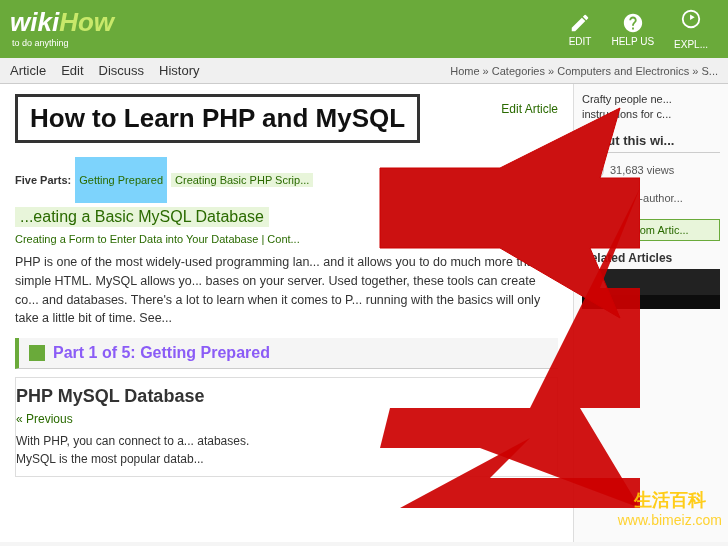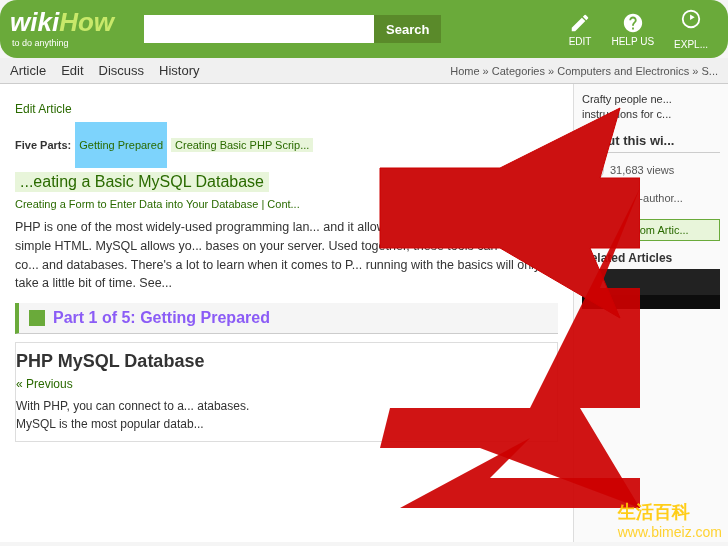--- a/index.html
+++ b/index.html
@@ -5,21 +5,20 @@
     * { margin: 0; padding: 0; box-sizing: border-box; }
     body { font-family: Arial, sans-serif; font-size: 13px; background: #f5f5f5; width: 728px; height: 546px; overflow: hidden; }
 
     
     #header {
       background: #6aaa3a;
       height: 58px;
       display: flex;
       align-items: center;
       padding: 0 10px;
-      border-radius: 17px;
     }
     #logo-area {
       display: flex;
       align-items: flex-end;
       margin-right: 10px;
     }
     #logo-wiki {
       font-size: 26px;
       font-weight: bold;
       color: white;
@@ -293,24 +292,20 @@
   <div id="logo-area">
     <div style="display:flex;flex-direction:column;">
       <div style="display:flex;align-items:baseline;">
         <span id="logo-wiki">wiki</span>
           <span id="logo-how">How</span>
       </div>
       <span id="logo-tagline">to do anything</span>
     </div>
   </div>
 
-  <div id="search-bar">
-    <input type="text" id="search-input" style="width: 230px; height: 28px; border: none; padding: 0px 8px; font-size: 13px;">
-    <button id="search-button" style="background:#5a8a2a;color:white;border:none;height:28px;padding:0 12px;font-size:13px;cursor:pointer;font-weight:bold;">Search</button>
-  </div>
 
   <div id="header-icons" style="display:flex;margin-left:auto;gap:20px;align-items:center;padding-right:10px;">
     <div class="header-icon-item" style="display:flex;flex-direction:column;align-items:center;color:white;font-size:10px;gap:2px;cursor:pointer;">
       <svg width="22" height="22" viewBox="0 0 24 24" fill="white">
           <path d="M3 17.25V21h3.75L17.81 9.94l-3.75-3.75L3 17.25zM20.71 7.04a1 1 0 0 0 0-1.41l-2.34-2.34a1 1 0 0 0-1.41 0l-1.83 1.83 3.75 3.75 1.83-1.83z"></path>
         </svg>
       <span>EDIT</span>
     </div>
     <div class="header-icon-item" style="display:flex;flex-direction:column;align-items:center;color:white;font-size:10px;gap:2px;cursor:pointer;">
       <svg width="22" height="22" viewBox="0 0 24 24" fill="white">
@@ -333,20 +328,23 @@
   <a class="nav-item" style="color:#333;font-size:13px;cursor:pointer;text-decoration:none;">Discuss</a>
   <a class="nav-item" style="color:#333;font-size:13px;cursor:pointer;text-decoration:none;">History</a>
   <div id="breadcrumb" style="margin-left:auto;font-size:11px;color:#555;">Home » Categories » Computers and Electronics » S...</div>
 </div>
 
 <div id="main" style="display:flex;height:calc(546px - 58px - 30px);position:relative;">
 
   <div id="content" style="flex:1;padding:10px 15px;overflow:hidden;background:white;">
 
     <div class="title-row" style="display:flex;justify-content:space-between;align-items:flex-start;margin-bottom:6px;">
+      <div id="title-box" style="border:3px solid #333;padding:6px 12px;display:inline-block;background:white;">
+        <span id="article-title" style="font-size:26px;font-weight:bold;color:#111;">How to Learn PHP and MySQL</span>
+      </div>
       <a id="edit-article" style="color:#2a6a00;font-size:12px;cursor:pointer;margin-top:8px;text-decoration:none;">Edit Article</a>
     </div>
 
     <div id="five-parts" style="font-size:11px;color:#333;margin-bottom:6px;display:flex;flex-wrap:wrap;align-items:center;gap:4px;">
       <strong>Five Parts:</strong>
       <a class="part-link" style="color:#2a6a00;font-size:11px;background:#7dd3fc;padding:17px 4px;text-decoration:none;">Getting Prepared</a>
       <a class="part-link" style="color:#2a6a00;font-size:11px;background:#e8f5da;padding:1px 4px;text-decoration:none;">Creating Basic PHP Scrip...</a>
       <a class="part-link" style="color:#2a6a00;font-size:16px;background:#e8f5da;padding:1px 5px;text-decoration:none;">...eating a Basic MySQL Database</a>
     </div>
     <div style="font-size:11px;margin-bottom:8px;color:#555;">
@@ -406,16 +404,16 @@
 
 <div style="position:absolute;top:88px;left:0;width:640px;height:420px;pointer-events:none;z-index:50;">
   <svg width="640" height="420" viewBox="0 0 640 420" xmlns="http://www.w3.org/2000/svg">
 
     <polygon points="530,320 640,100 600,200 640,200 640,320 580,320 640,420 480,360 380,360 390,320" fill="#cc0000" opacity="0.92"></polygon>
 
     <polygon points="400,420 530,350 490,390 640,390 640,430 490,430 530,460 400,420" fill="#cc0000" opacity="0.92"></polygon>
   </svg>
 </div>
 
-<div id="watermark-container" style="position:absolute;bottom:6px;right:6px;z-index:200;text-align:left;">
+<div id="watermark-container" style="position:absolute;bottom:18px;right:6px;z-index:200;text-align:center;">
   <div style="font-size:18px;color:rgba(255,200,0,0.9);font-weight:bold;">生活百科</div>
   <div style="font-size:14px;color:rgba(255,200,0,0.8);">www.bimeiz.com</div>
 </div>
 
 </body></html>

